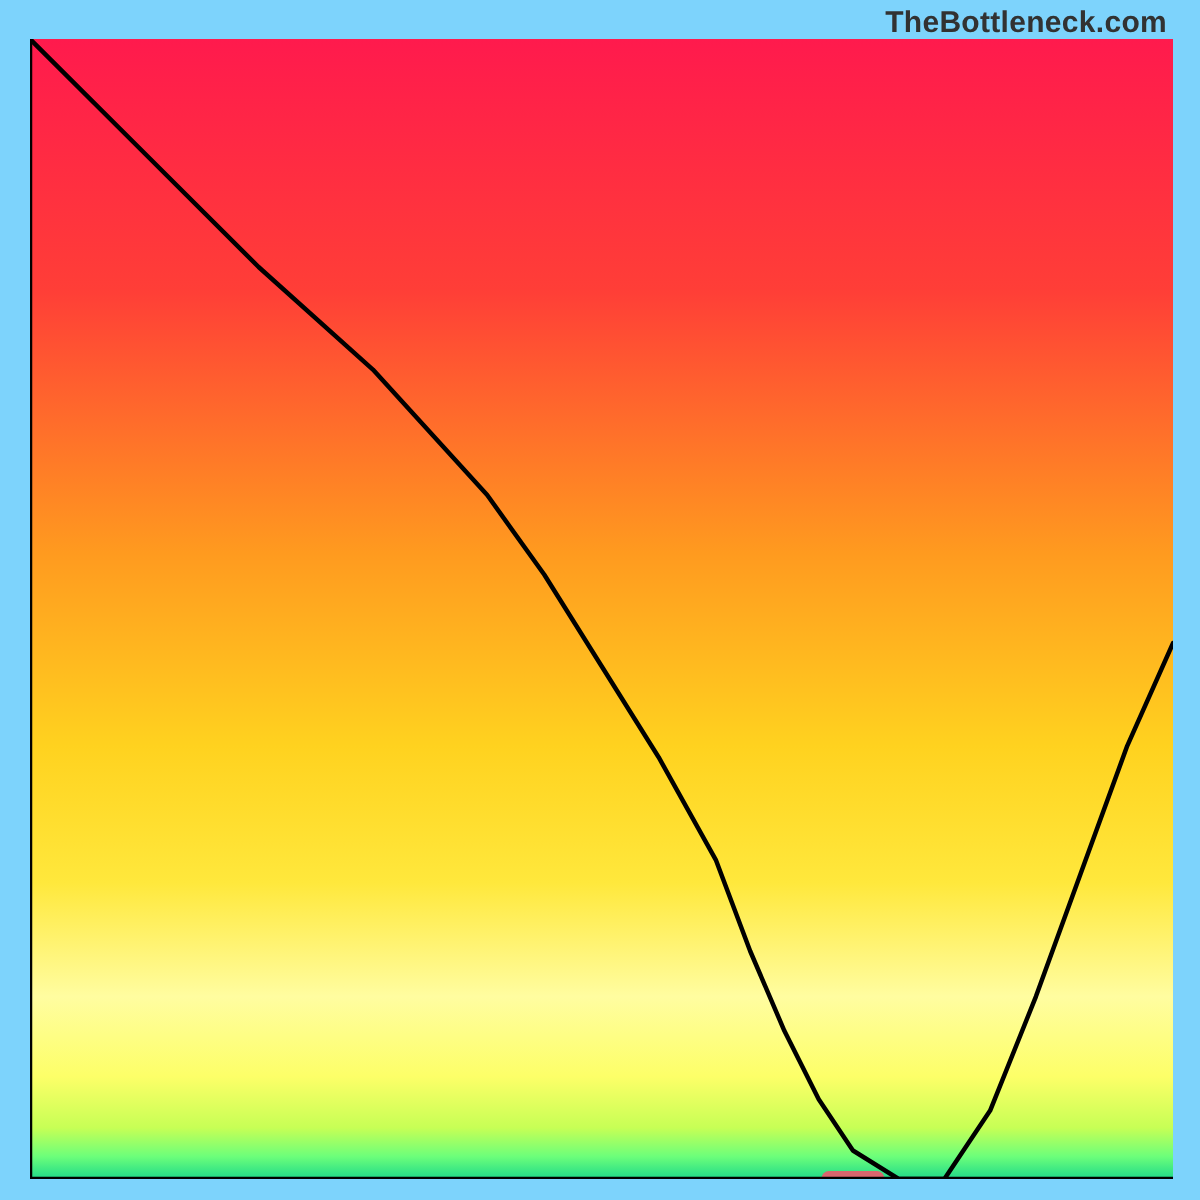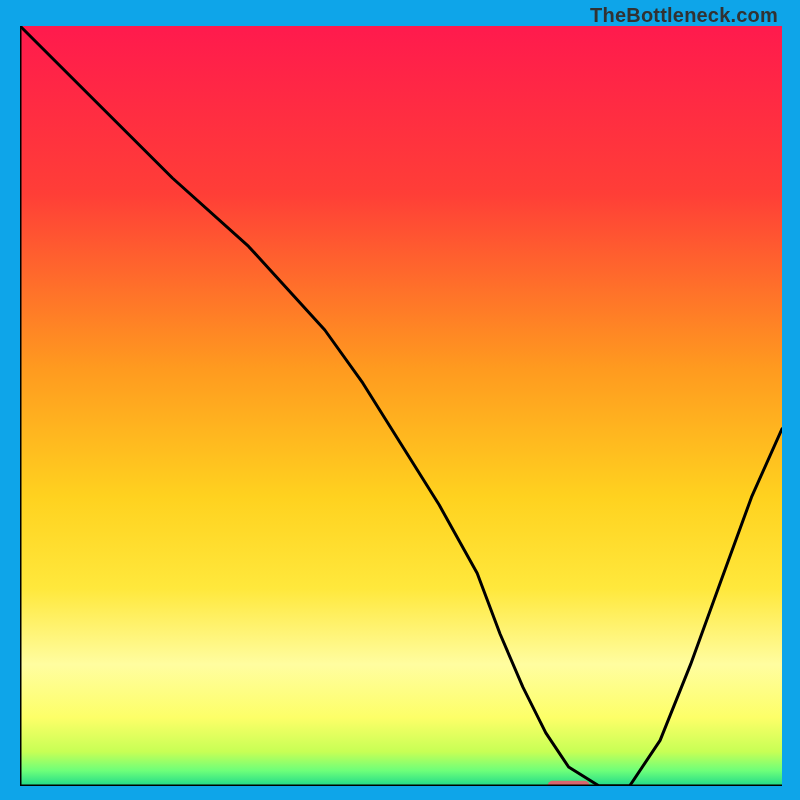--- a/index.html
+++ b/index.html
@@ -8,21 +8,21 @@
     width: 800px;
     height: 800px;
     background: #000;
     font-family: Arial, Helvetica, sans-serif;
     overflow: hidden;
   }
   .frame {
     position: relative;
     width: 800px;
     height: 800px;
-    background: #0ea5e9;
+    background: #7dd3fc;
   }
   .title-top {
     position: absolute;
     top: 4px;
     right: 22px;
     color: #323232;
     font-size: 20px;
     font-weight: 600;
     letter-spacing: 0.2px;
   }

